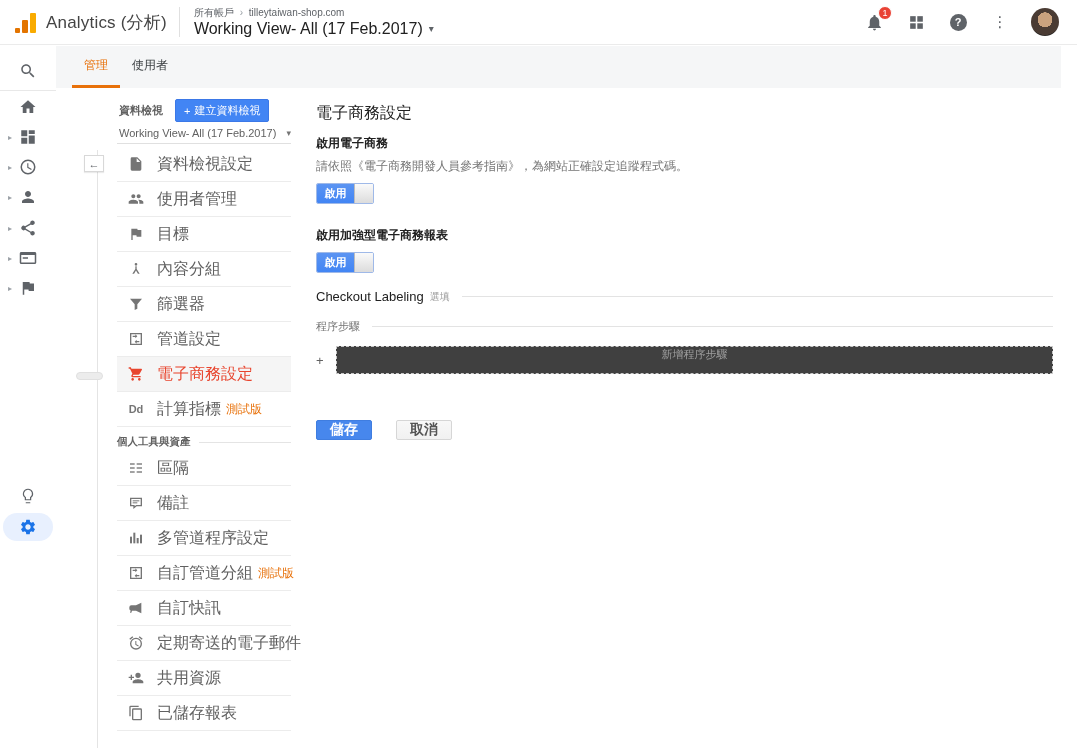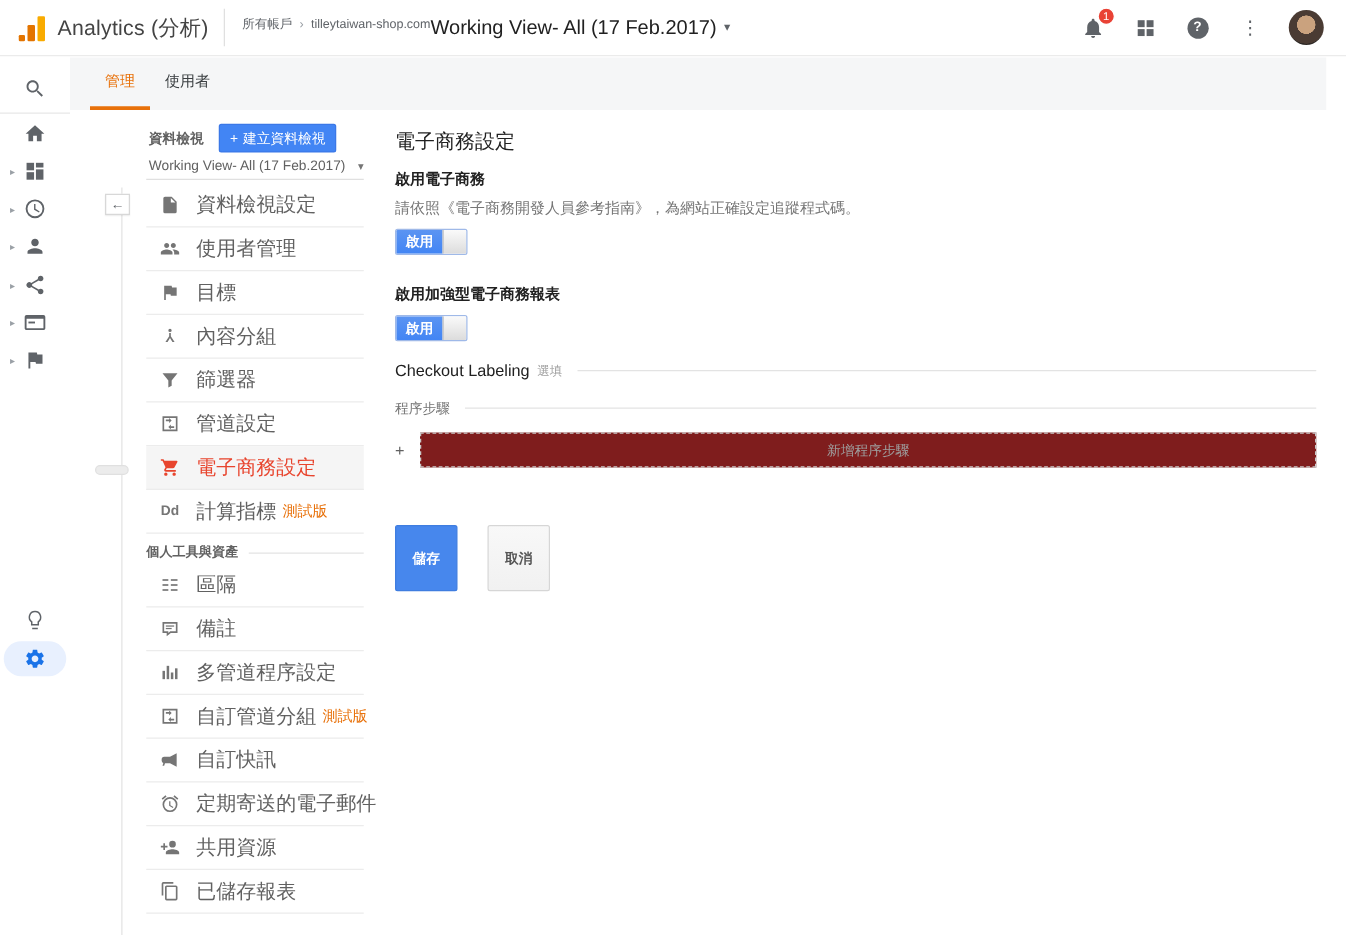--- a/index.html
+++ b/index.html
@@ -9,21 +9,21 @@
 
   
   .header { position:absolute; top:0; left:0; right:0; height:45px; background:#fff;
     border-bottom:1px solid #ebebeb; display:flex; align-items:center; }
   .logo { display:flex; align-items:flex-end; gap:2px; margin-left:15px; height:22px; }
   .logo .bar1 { width:5px; height:5px; background:#e37400; border-radius:1px; }
   .logo .bar2 { width:6px; height:13px; background:#e37400; border-radius:1px; }
   .logo .bar3 { width:6px; height:20px; background:#f9ab00; border-radius:1px; }
   .app-name { font-size:17px; color:#444; margin-left:10px; letter-spacing:.2px; }
   .hdr-divider { width:1px; height:30px; background:#e0e0e0; margin:0 14px 0 12px; }
-  .crumb-block { display:flex; flex-direction:row; justify-content:center; }
+  .crumb-block { display:flex; flex-direction:column; justify-content:center; }
   .breadcrumb { font-size:10px; color:#5f6368; line-height:13px; }
   .breadcrumb .sep { margin:0 3px; color:#9aa0a6; }
   .view-title-row { display:flex; align-items:center; }
   .view-title { font-size:16px; color:#212121; line-height:19px; }
   .caret { font-size:10px; color:#5f6368; margin-left:6px; }
   .hdr-right { margin-left:auto; display:flex; align-items:center; gap:20px; padding-right:18px; }
   .hdr-icon { position:relative; width:22px; height:22px; display:flex; align-items:center;
     justify-content:center; color:#5f6368; cursor:pointer; }
   .hdr-icon svg { width:19px; height:19px; fill:currentColor; }
   .badge { position:absolute; top:-5px; right:-7px; min-width:14px; height:14px; border-radius:7px;
@@ -97,24 +97,24 @@
   .toggle-knob { width:19px; background:linear-gradient(#fafafa,#dcdcdc); border-left:1px solid #bdbdbd; }
   .gap-lg { margin-top:23px; }
   .section-head { display:flex; align-items:center; margin-top:16px; }
   .section-title { font-size:13px; color:#212121; }
   .optional { font-size:10px; color:#9e9e9e; margin-left:6px; }
   .rule { flex:1; height:1px; background:#e3e3e3; margin-left:12px; }
   .steps-head { display:flex; align-items:center; margin-top:15px; }
   .steps-label { font-size:11px; color:#757575; }
   .add-row { display:flex; align-items:center; margin-top:12px; }
   .plus-glyph { width:20px; font-size:13px; color:#616161; flex:none; }
-  .add-box { flex:1; height:28px; border:1px dashed #c9c9c9; background:#7f1d1d; display:flex;
-    align-items:center; justify-content:center; font-size:11px; color:#9e9e9e; cursor:pointer; }
+  .add-box { flex:1; height:28px; border:1px dashed #c9c9c9; background:#404040; display:flex;
+    align-items:flex-start; justify-content:center; font-size:11px; color:#9e9e9e; cursor:pointer; }
   .actions { display:flex; gap:24px; margin-top:46px; }
-  .btn { font-size:11px; font-weight:bold; padding:18px 13px; border-radius:2px; cursor:pointer; }
+  .btn { font-size:14px; font-weight:bold; padding:0 13px; border-radius:2px; cursor:pointer; }
   .btn-primary { background:#4787ed; border:1px solid #3f7de0; color:#fff; }
   .btn-secondary { background:linear-gradient(#f8f8f8,#f1f1f1); border:1px solid #d6d6d6; color:#555; }
 </style>
 </head>
 <body>
 
 <div id="app">
 
   <div class="header">
     <div class="logo">

